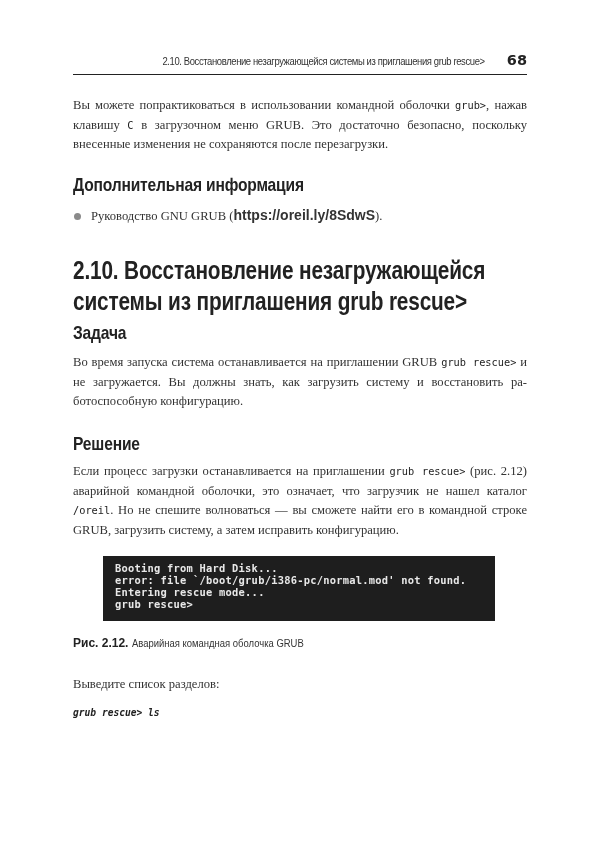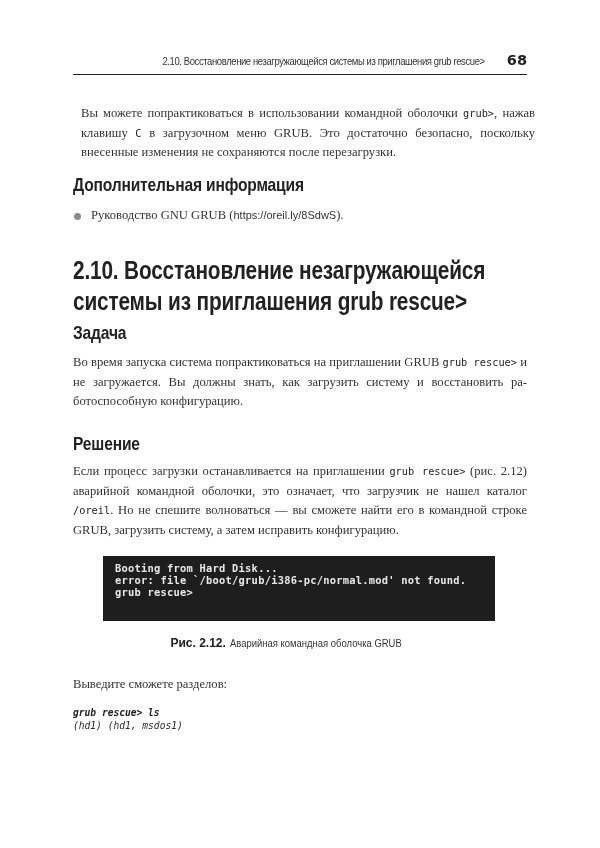--- a/index.html
+++ b/index.html
@@ -94,22 +94,23 @@
       position: absolute;
       left: 1px;
       top: 6.5px;
       width: 7px;
       height: 7px;
       border-radius: 50%;
       background: #8a8a8a;
     }
     .sans-inline {
       font-family: "Liberation Sans", sans-serif;
-      font-size: 11px;
-      color: #333;
+      font-size: 14px;
+      color: #333;
+      font-weight: bold;
     }
     .h-chapter {
       top: 255px;
       font-size: 26px;
       line-height: 31px;
       transform: scaleX(0.80);
       white-space: normal;
       width: 560px;
     }
     .h-task { top: 322px; font-size: 19px; }
@@ -133,21 +134,21 @@
       line-height: 12px;
       color: #e8e8e8;
       white-space: pre;
       letter-spacing: 0.25px;
     }
     .caption {
       position: absolute;
       top: 633px;
       left: 0;
       width: 454px;
-      text-align: center;
+      text-align: left;
       white-space: nowrap;
     }
     .caption .cap-label {
       font-family: "Liberation Sans", sans-serif;
       font-weight: bold;
       font-size: 12px;
       color: #222;
     }
     .caption .cap-text {
       font-family: "Liberation Sans", sans-serif;
@@ -177,58 +178,58 @@
 </head>
 <body>
 
 <div class="page">
 
   <div class="running-header">
     <span class="hdr-title">2.10. Восстановление незагружающейся системы из приглашения grub rescue&gt;</span>
     <span class="hdr-page">68</span>
   </div>
 
-  <p class="block serif p1" style="margin:8px;">
+  <p class="block serif p1" style="margin:0;">
     <span>Вы можете попрактиковаться в использовании командной оболочки </span><span class="mono-inline">grub&gt;</span><span>, на­жав клавишу </span><span class="mono-inline">C</span><span> в загрузочном меню GRUB. Это достаточно безопасно, поскольку внесенные изменения не сохраняются после перезагрузки.</span>
   </p>
 
   <div class="block h-sub h-info">Дополнительная информация</div>
 
   <ul class="block serif bullet-list">
     <li>
       <span class="bullet-dot"></span>
       <span>Руководство GNU GRUB (</span><span class="sans-inline">https://oreil.ly/8SdwS</span><span>).</span>
     </li>
   </ul>
 
   <h1 class="block h-sub h-chapter" style="margin:0;">2.10. Восстановление незагружающейся системы из приглашения grub rescue&gt;</h1>
 
   <div class="block h-sub h-task">Задача</div>
 
   <p class="block serif p-task" style="margin:0;">
-    <span>Во время запуска система попрактиковаться на приглашении GRUB </span><span class="mono-inline">grub rescue&gt;</span><span> и не загружается. Вы должны знать, как загрузить систему и восстановить ра­ботоспособную конфигурацию.</span>
+    <span>Во время запуска система останавливается на приглашении GRUB </span><span class="mono-inline">grub rescue&gt;</span><span> и не загружается. Вы должны знать, как загрузить систему и восстановить ра­ботоспособную конфигурацию.</span>
   </p>
 
   <div class="block h-sub h-solution">Решение</div>
 
   <p class="block serif p-solution" style="margin:0;">
     <span>Если процесс загрузки останавливается на приглашении </span><span class="mono-inline">grub rescue&gt;</span><span> (рис. 2.12) аварийной командной оболочки, это означает, что загрузчик не нашел каталог </span><span class="mono-inline">/oreil</span><span>. Но не спешите волноваться — вы сможете найти его в командной строке GRUB, загрузить систему, а затем исправить конфигурацию.</span>
   </p>
 
   <div class="terminal">
     <div class="terminal-line">Booting from Hard Disk...</div>
     <div class="terminal-line">error: file `/boot/grub/i386-pc/normal.mod' not found.</div>
+    <div class="terminal-line">Entering rescue mode...</div>
     <div class="terminal-line">grub rescue&gt;</div>
   </div>
 
   <div class="caption">
     <span class="cap-label">Рис. 2.12.</span>
     <span class="cap-text">Аварийная командная оболочка GRUB</span>
   </div>
 
-  <p class="block serif p-list" style="margin:0;">Выведите сможете разделов:</p>
+  <p class="block serif p-list" style="margin:0;">Выведите список разделов:</p>
 
   <div class="code">
     <div class="code-line cmd">grub rescue&gt; ls</div>
-    <div class="code-line">(hd1) (hd1, msdos1)</div>
   </div>
 
 </div>
 
 </body></html>

